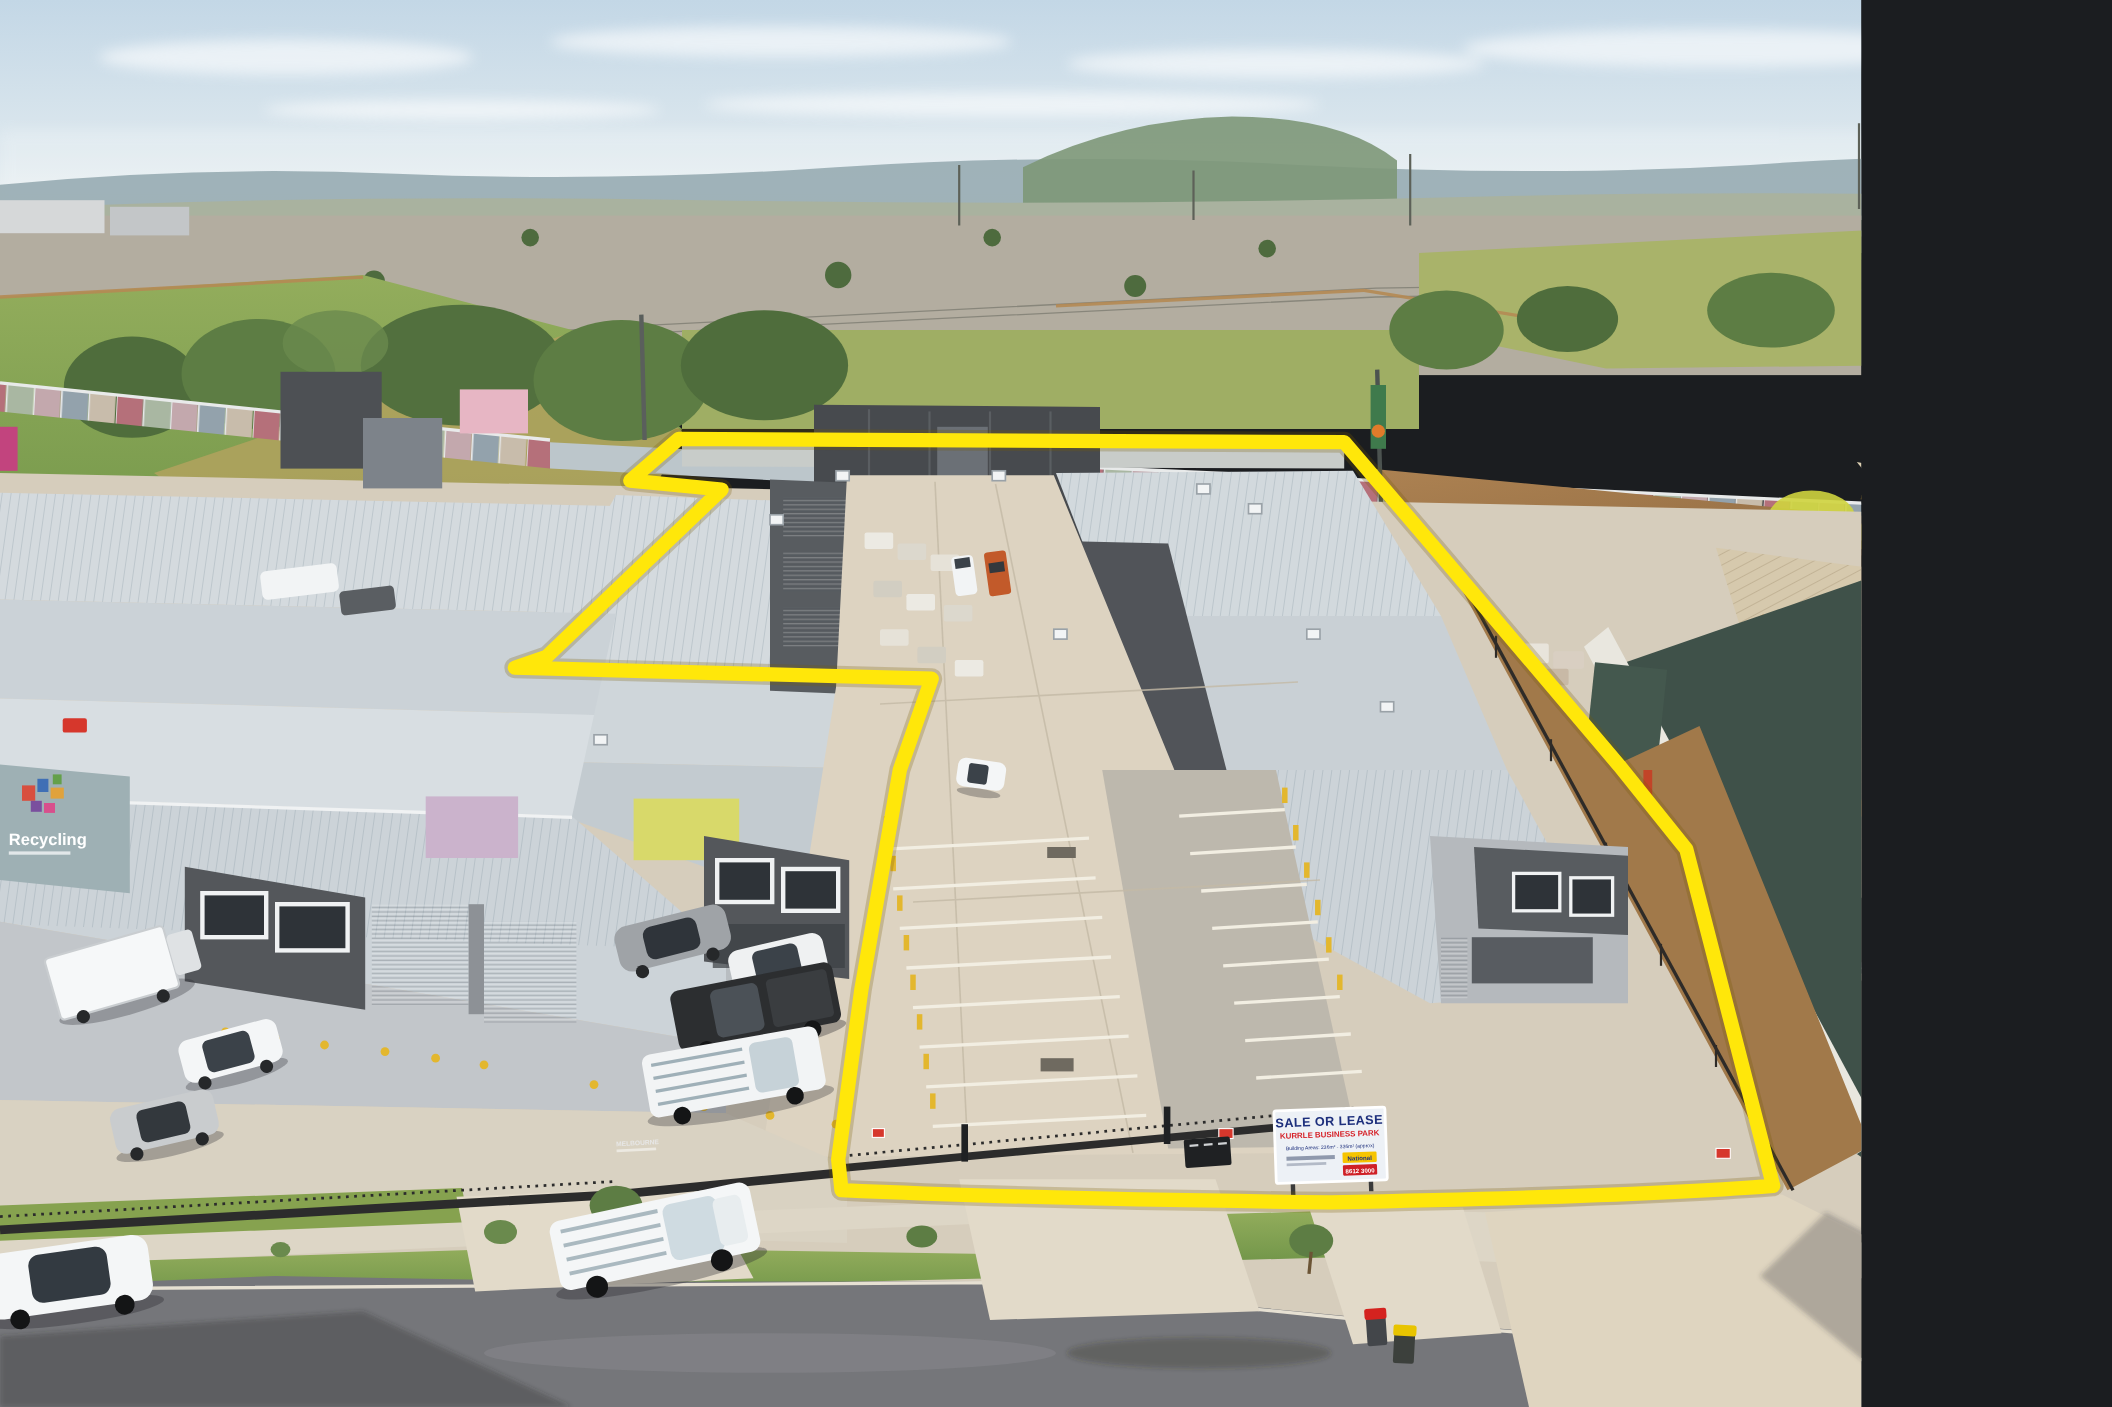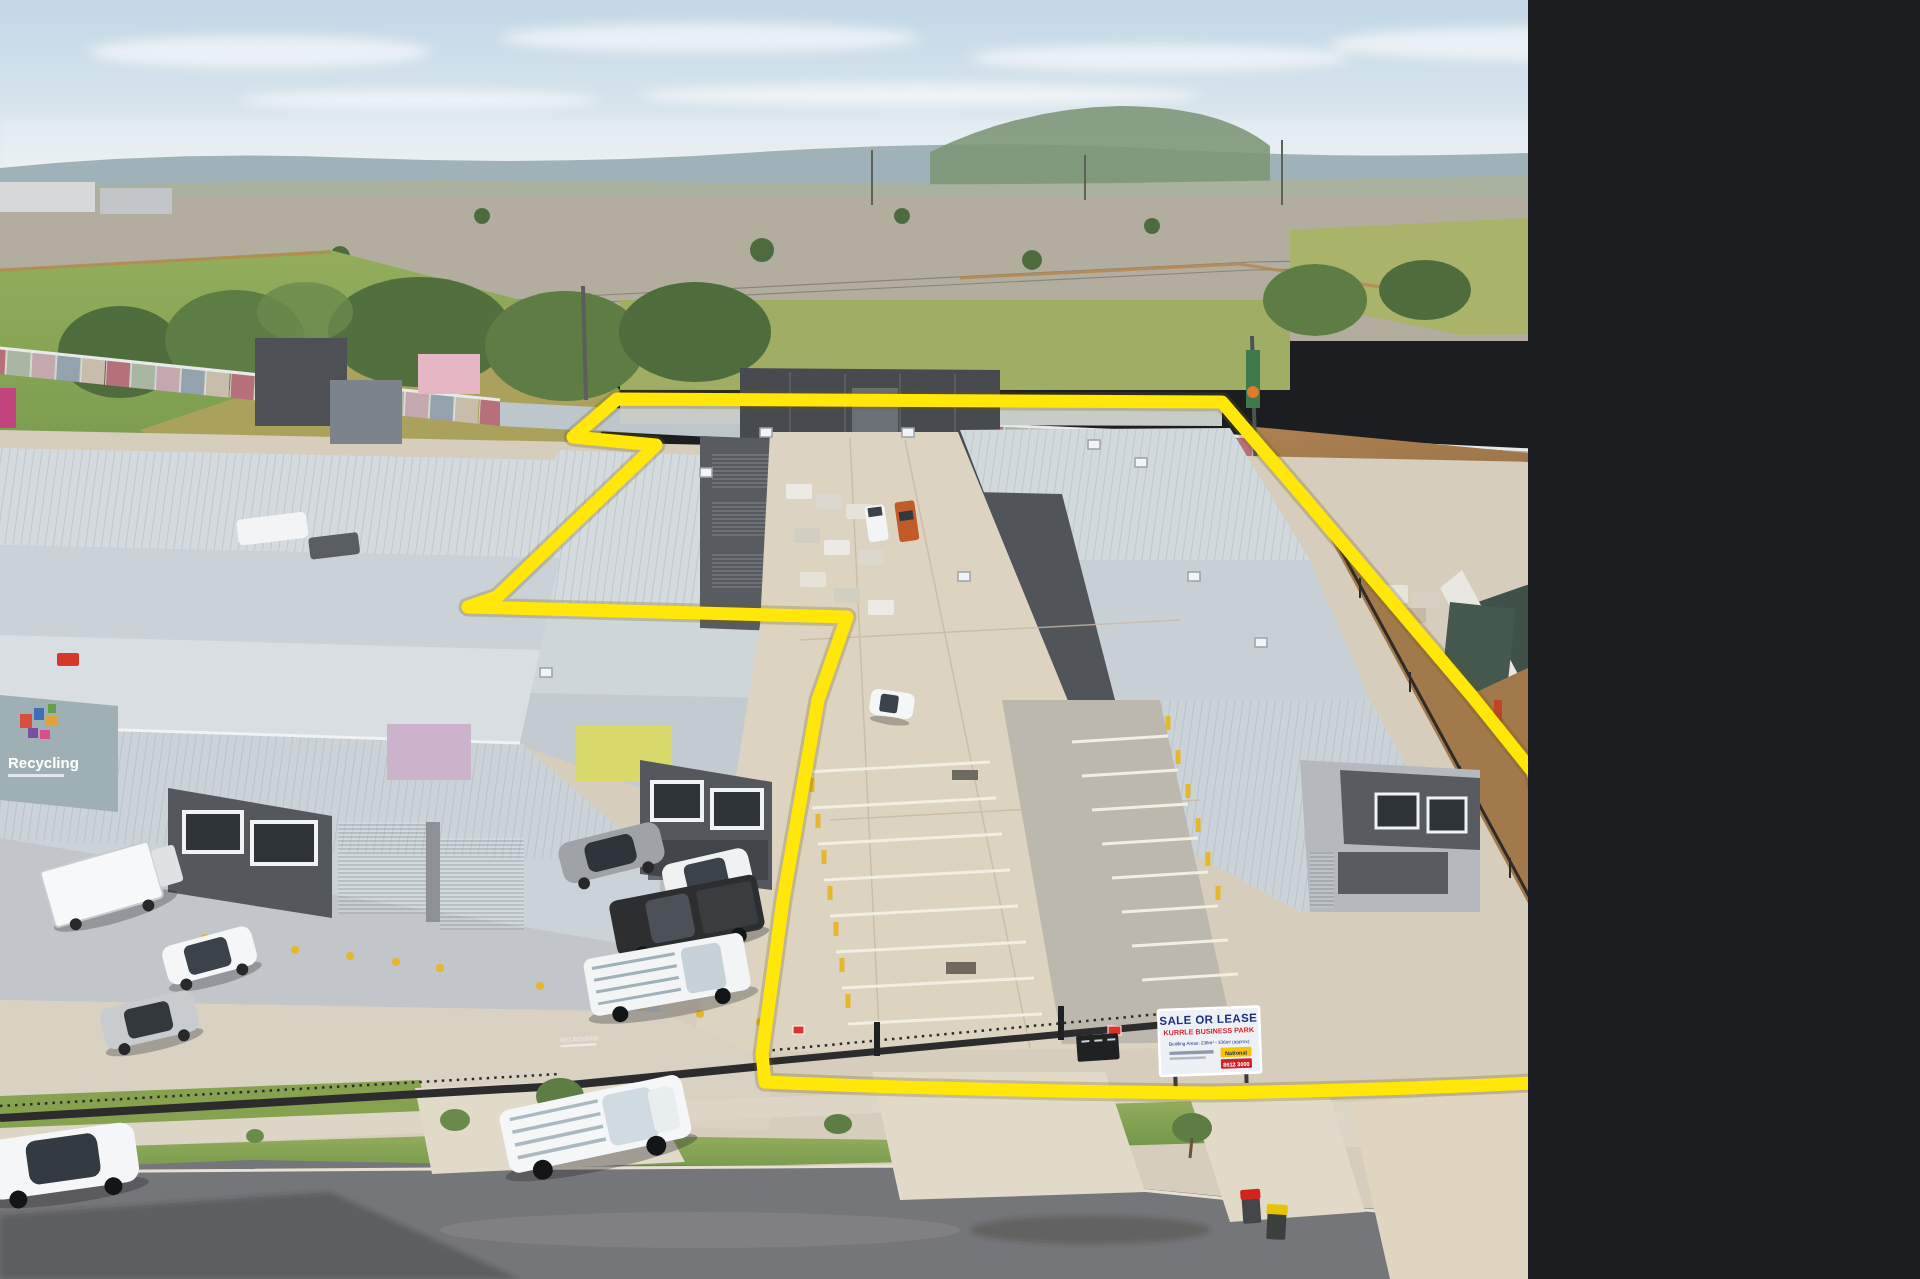--- a/index.html
+++ b/index.html
@@ -1,16 +1,16 @@
 <!DOCTYPE html>
 <html><head>
 <meta charset="utf-8">
 <style>
   html,body{margin:0;padding:0;background:#1b1d20;}
-  .stage{position:relative;width:1528px;height:1279px;overflow:hidden;
+  .stage{position:relative;width:1692px;height:1279px;overflow:hidden;
          font-family:"Liberation Sans",sans-serif;}
   svg{display:block;}
   text{font-family:"Liberation Sans",sans-serif;}
 </style>
 </head>
 <body>
 
 <div class="stage">
 <svg width="1920" height="1279" viewBox="0 0 1920 1279">
   <defs>

